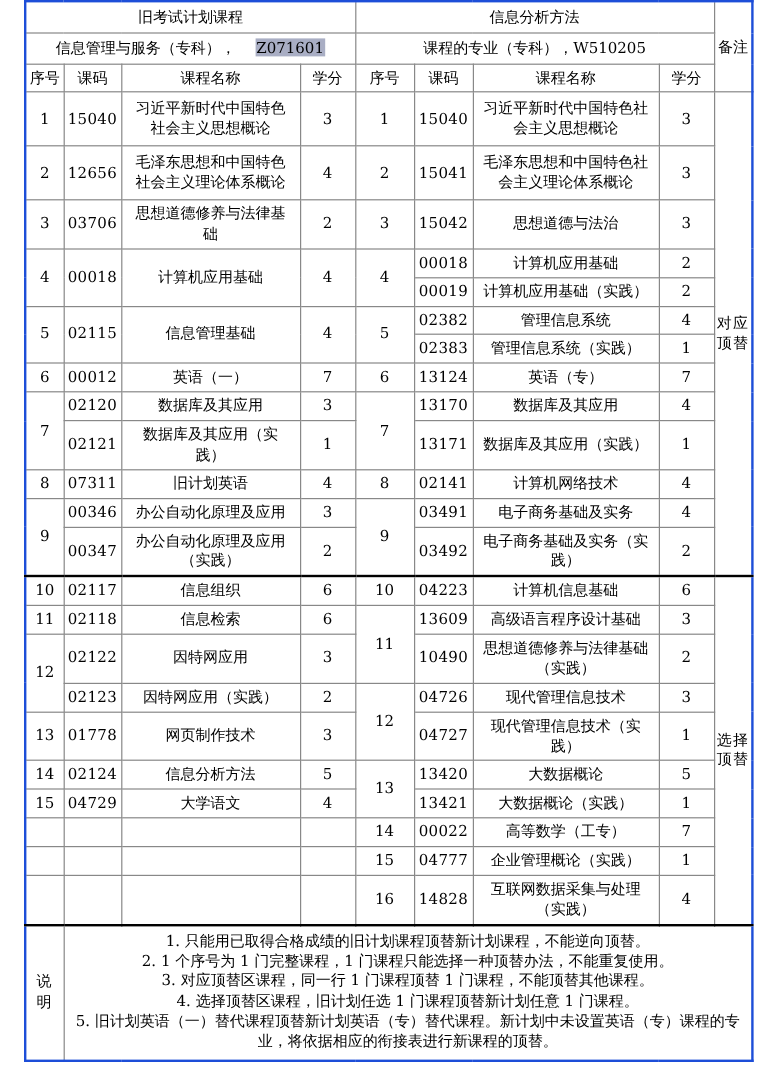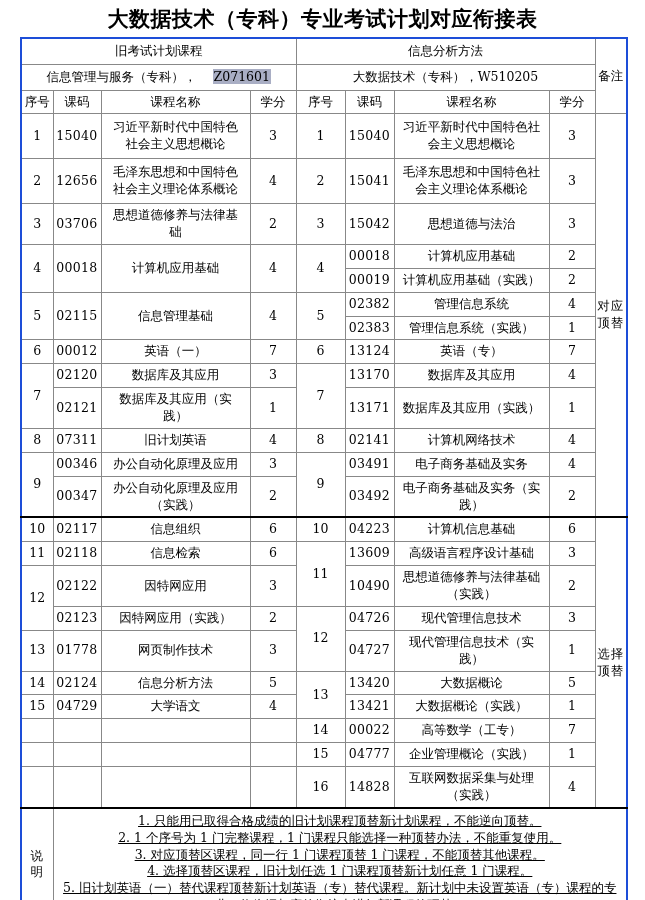--- a/index.html
+++ b/index.html
@@ -84,39 +84,37 @@
     line-height:1.9;
     letter-spacing:1px;
     width:32px;
   }
   .notes-cell{
     text-align:left;
     padding:4px 8px 6px 8px !important;
     font-family:"DejaVu Sans", sans-serif;
     font-size:12.3px;
     line-height:1.72;
-    text-decoration:underline;
   }
   .notes-cell p{ margin:0; padding:0; }
   .hl{
     background:#a9aec4;
     padding:0 1px;
     margin-left:16px;
   }
   .rowtall{ height:38px; }
   .rowxtall{ height:44px; }
   .row1{ height:20px; }
   .blank{ }
 </style>
 </head>
 <body>
 
 <div class="page">
 
-  <div class="title">大数据技术（专科）专业考试计划对应衔接表</div>
 
   <table class="main">
     <colgroup>
       <col style="width:32px">
         <col style="width:48px">
         <col style="width:149px">
         <col style="width:46px">
       <col style="width:49px">
         <col style="width:49px">
         <col style="width:155px">
@@ -126,21 +124,21 @@
     <tbody>
 
       <tr class="hdr-top">
         <td colspan="4">旧考试计划课程</td>
         <td colspan="4">信息分析方法</td>
         <td rowspan="3">备注</td>
       </tr>
 
       <tr class="hdr-mid">
         <td colspan="4"><span>信息管理与服务（专科），</span><span class="hl">Z071601</span></td>
-        <td colspan="4">大数据技术（专科），W510205</td>
+        <td colspan="4">课程的专业（专科），W510205</td>
       </tr>
 
       <tr class="hdr-cols">
         <td>序号</td>
         <td>课码</td>
         <td>课程名称</td>
         <td>学分</td>
         <td>序号</td>
         <td>课码</td>
         <td>课程名称</td>

